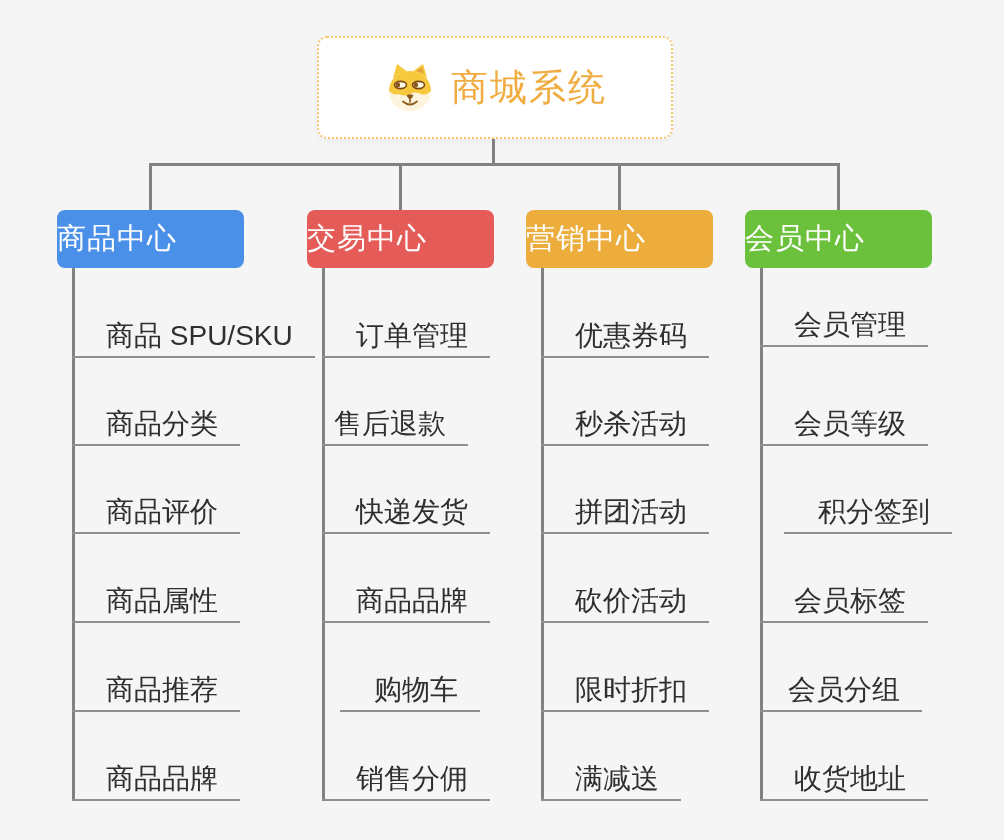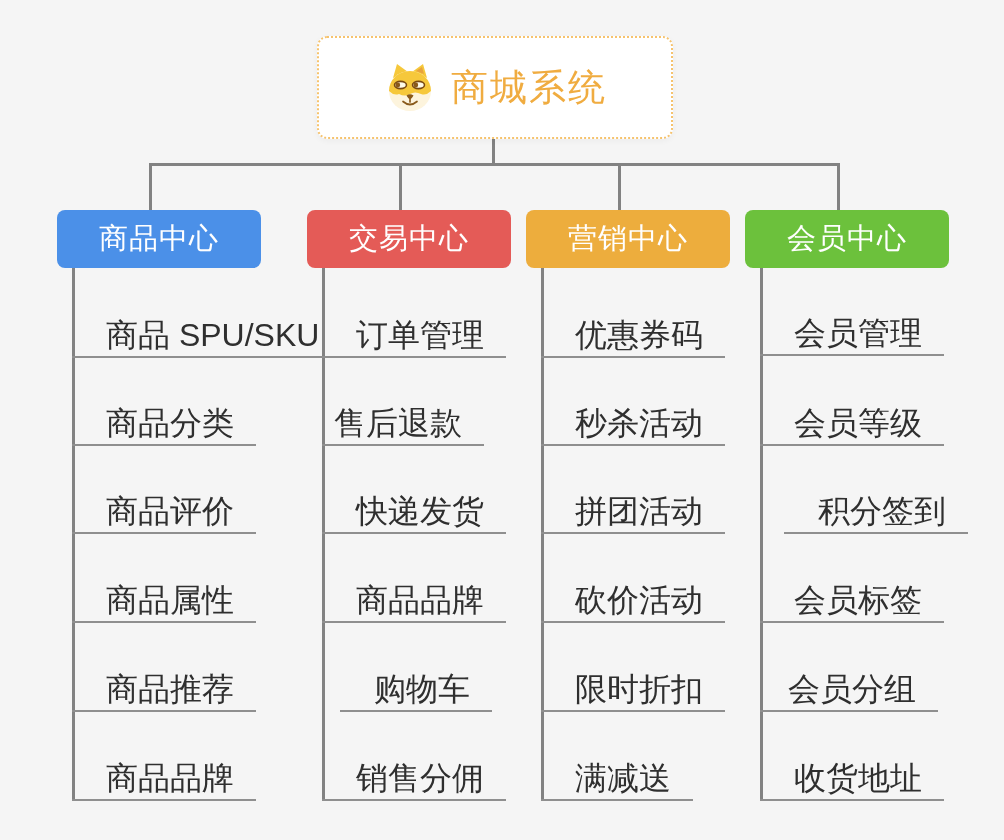--- a/index.html
+++ b/index.html
@@ -41,37 +41,37 @@
     font-weight:400;
     color:#f0ac40;
     letter-spacing:2px;
     white-space:nowrap;
   }
   .doge{width:54px;height:54px;display:block;}
   
   .branch-node{
     position:absolute;
     top:210px;
-    width:204px; height:58px;
+    width:187px; height:58px;
     border-radius:8px;
     display:flex;
     align-items:center;
-    justify-content:center;
+    justify-content:flex-start;
     color:#ffffff;
     font-size:29px;
     letter-spacing:1px;
     cursor:default;
   }
   
   .leaf{
     position:absolute;
     display:inline-block;
     padding:0 22px 6px 34px;
     border-bottom:2px solid #8f8f8f;
-    font-size:32px;
+    font-size:28px;
     line-height:29px;
     color:#2f2f2f;
     white-space:nowrap;
   }
 </style>
 </head>
 <body>
 
 <div class="canvas">
 
@@ -139,20 +139,20 @@
   <div class="leaf" style="left:340px; top:675px;">购物车</div>
   <div class="leaf" style="left:322px; top:764px;">销售分佣</div>
 
   <div class="leaf" style="left:541px; top:321px;">优惠券码</div>
   <div class="leaf" style="left:541px; top:409px;">秒杀活动</div>
   <div class="leaf" style="left:541px; top:497px;">拼团活动</div>
   <div class="leaf" style="left:541px; top:586px;">砍价活动</div>
   <div class="leaf" style="left:541px; top:675px;">限时折扣</div>
   <div class="leaf" style="left:541px; top:764px;">满减送</div>
 
-  <div class="leaf" style="left:760px; top:319px;text-align:center;">会员管理</div>
+  <div class="leaf" style="left:760px; top:310px;text-align:center;">会员管理</div>
   <div class="leaf" style="left:760px; top:409px;">会员等级</div>
   <div class="leaf" style="left:760px; top:497px;margin-left:24px;">积分签到</div>
   <div class="leaf" style="left:760px; top:586px;">会员标签</div>
   <div class="leaf" style="left:760px; top:675px;padding-left:28px;">会员分组</div>
   <div class="leaf" style="left:760px; top:764px;">收货地址</div>
 
 </div>
 
 </body></html>

